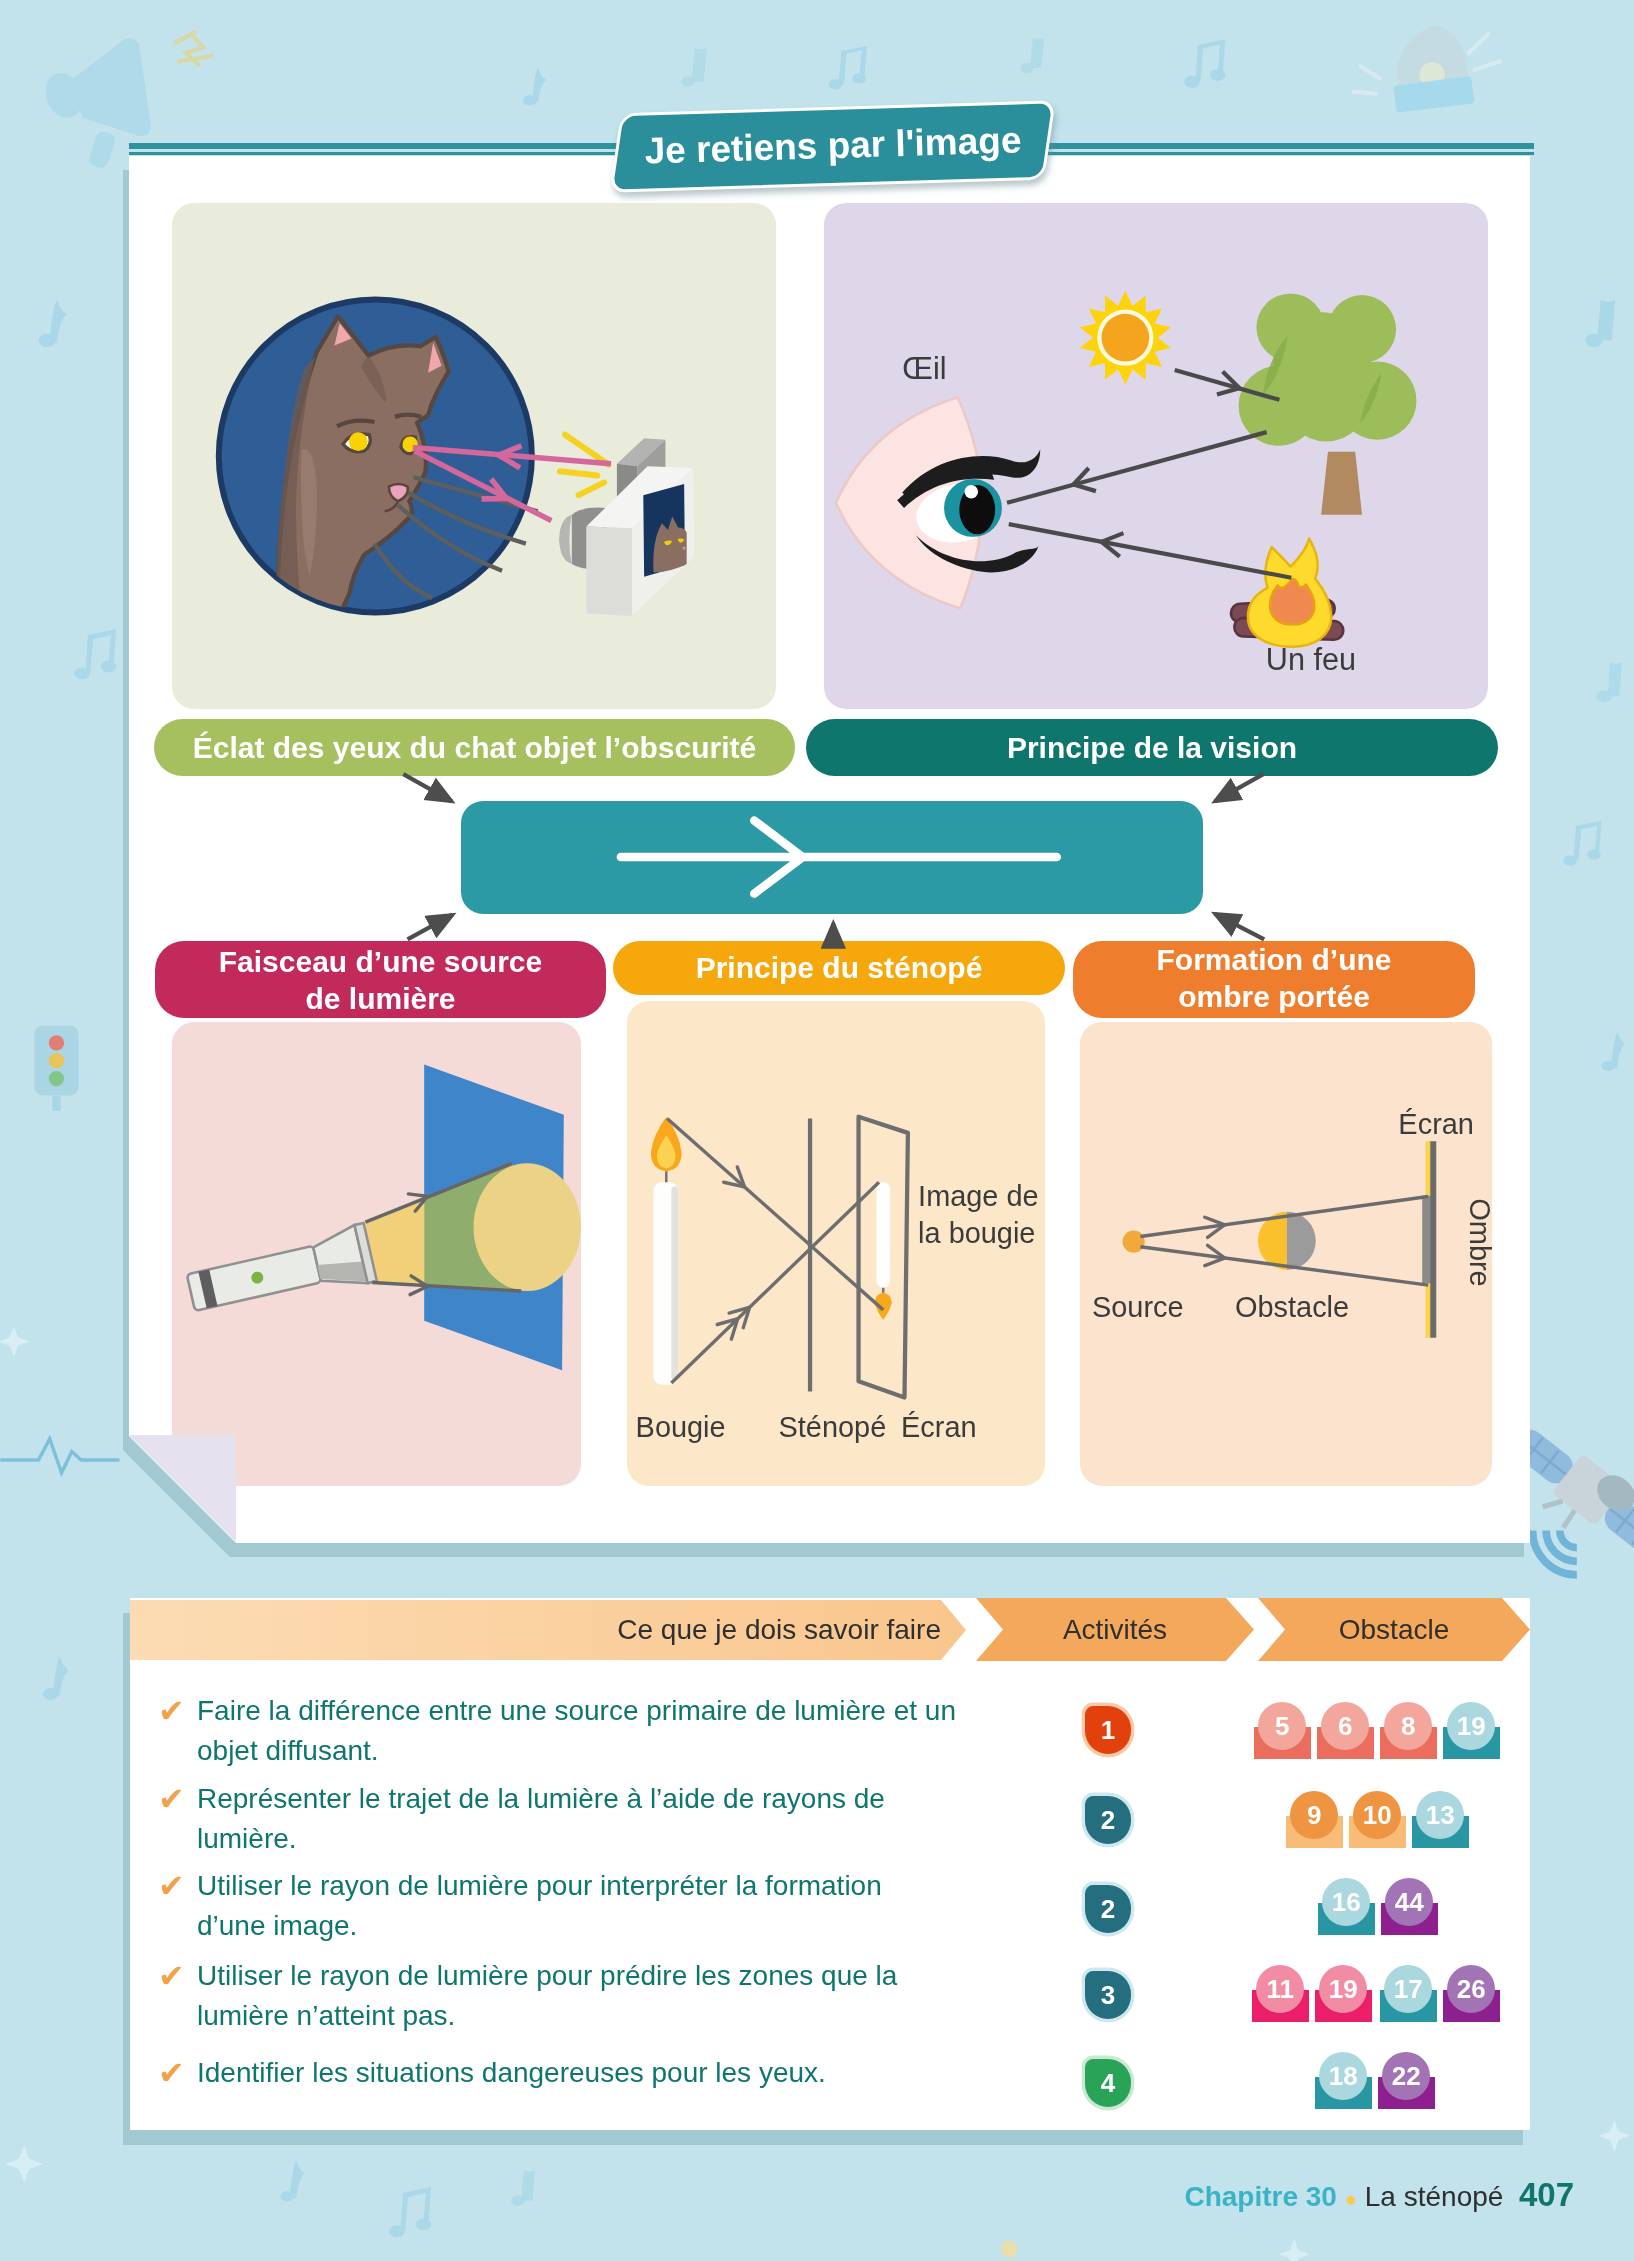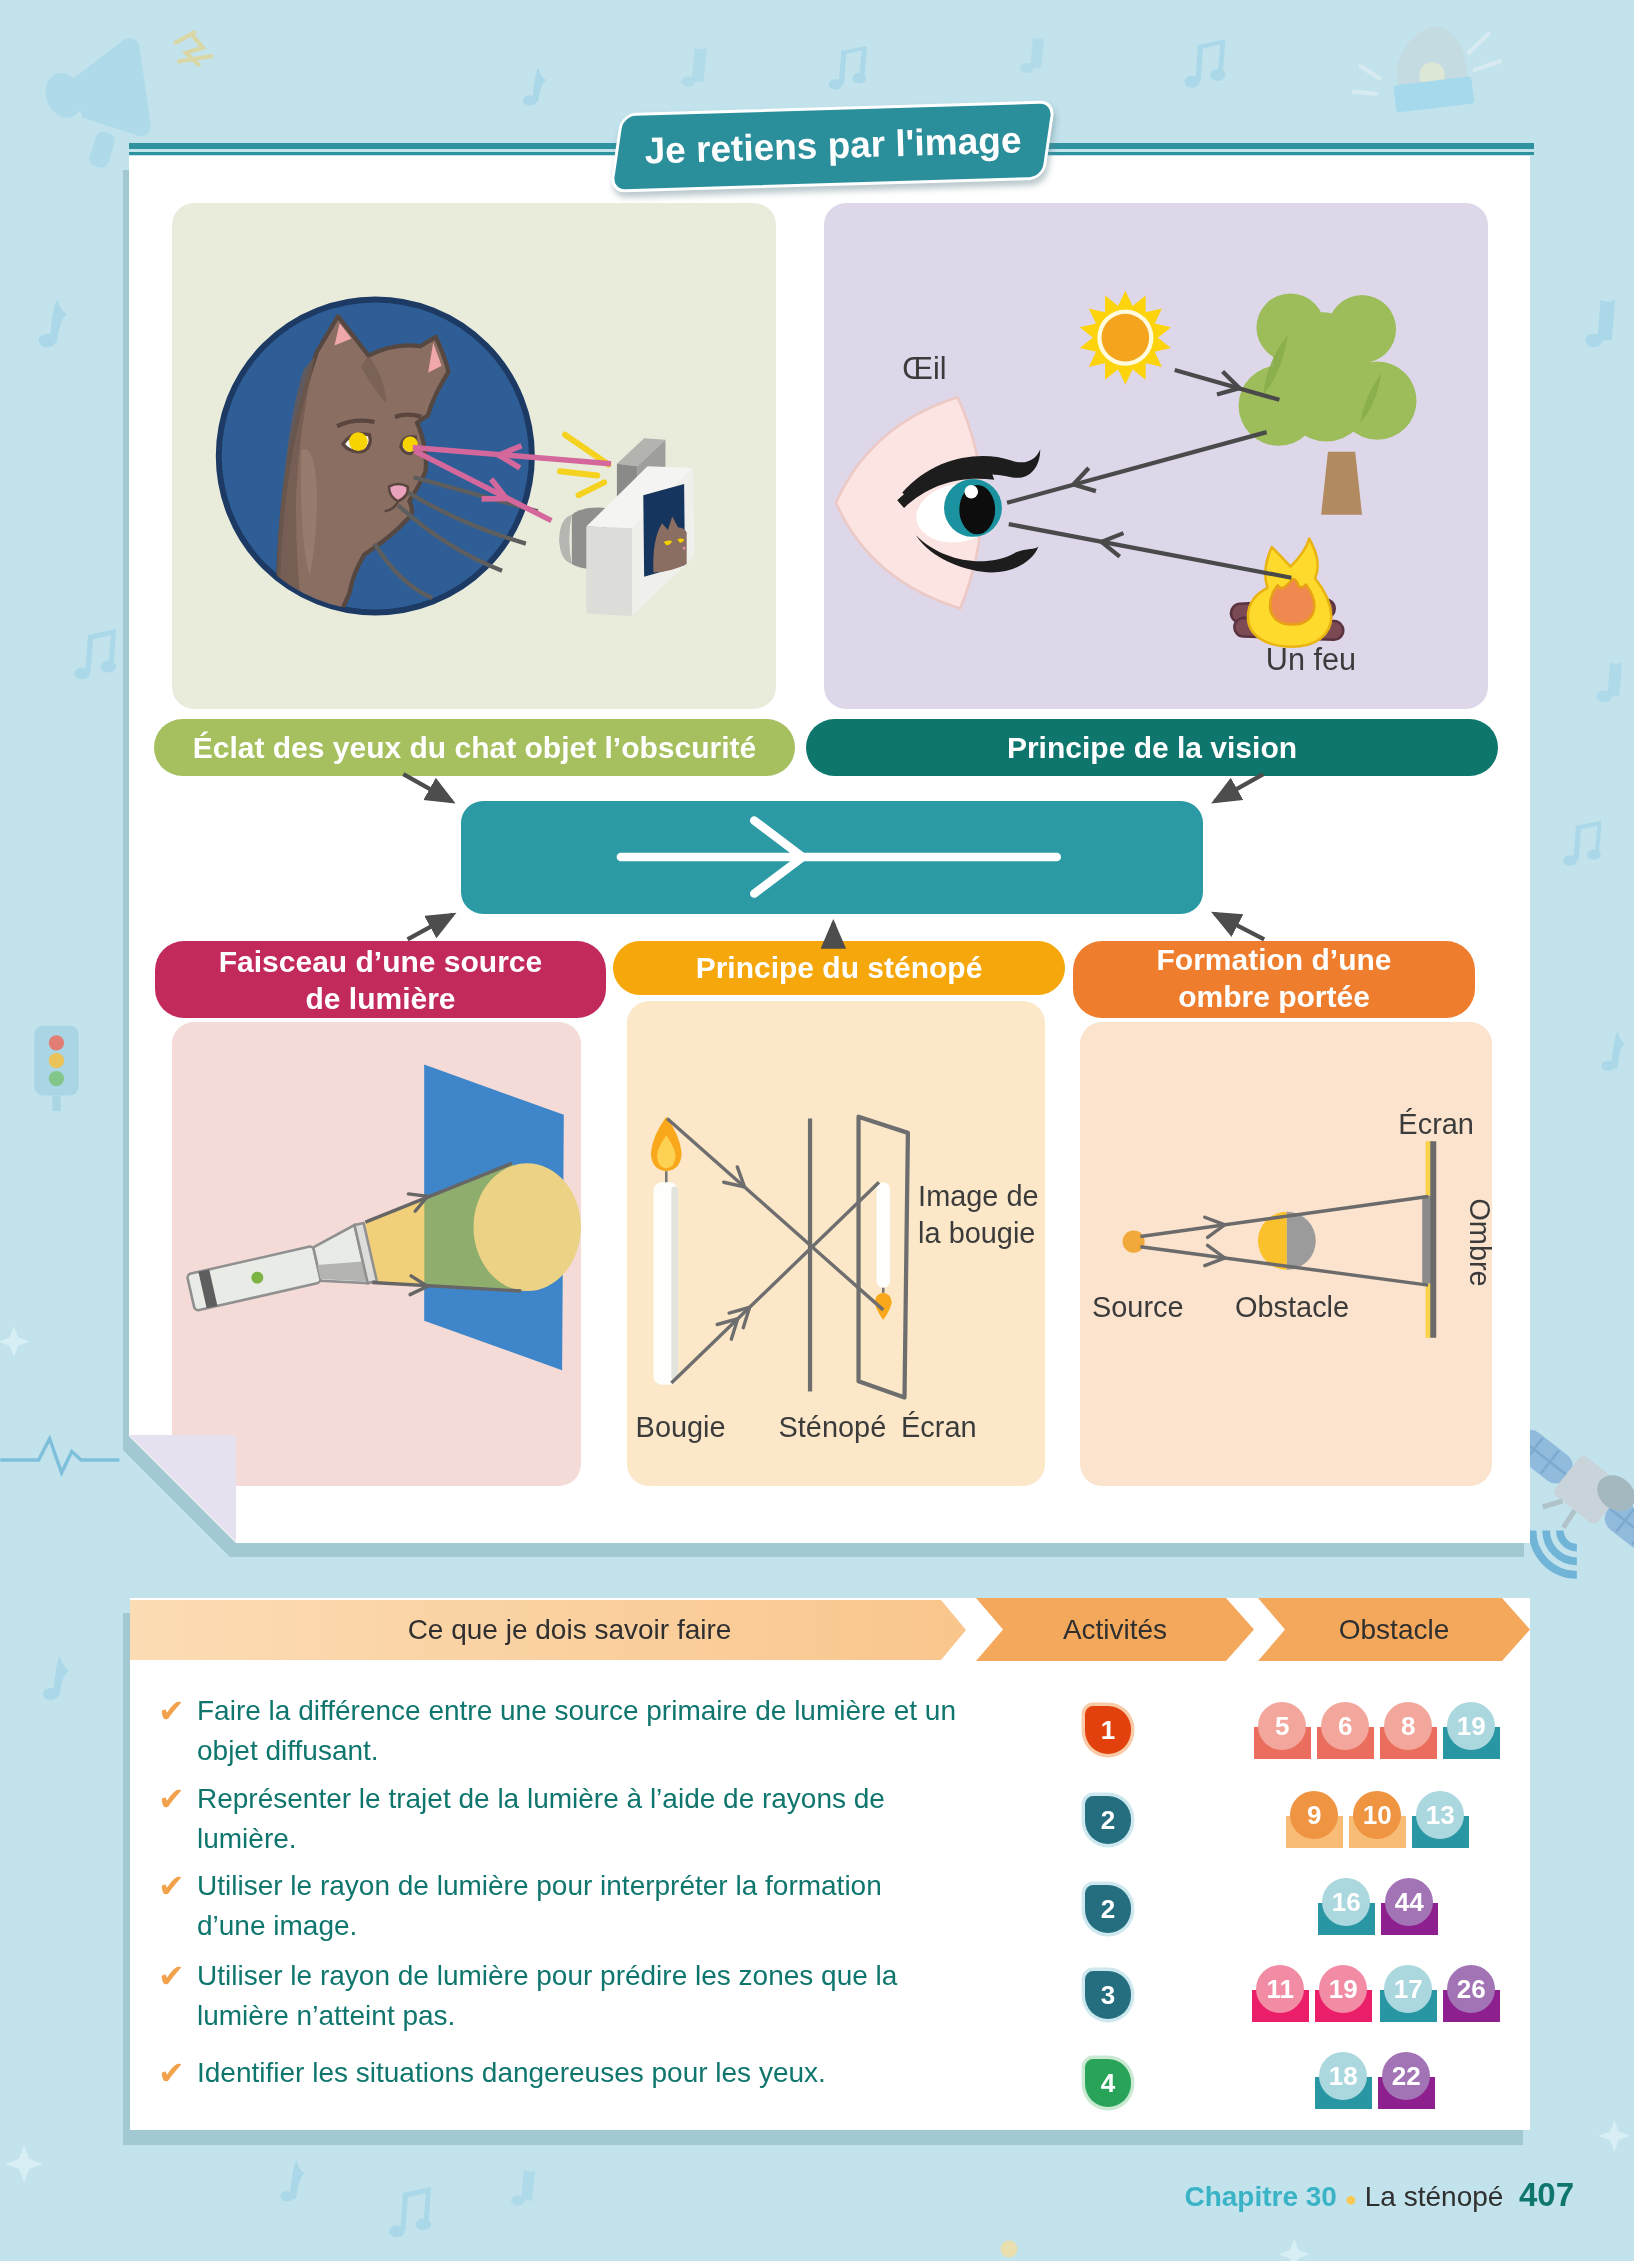--- a/index.html
+++ b/index.html
@@ -378,21 +378,21 @@
   <text x="182" y="346" font-size="34" fill="#3b3b3b" font-family="Liberation Sans,sans-serif">Obstacle</text>
   <text x="374" y="132" font-size="34" fill="#3b3b3b" font-family="Liberation Sans,sans-serif">Écran</text>
   <text x="458" y="259" font-size="34" fill="#3b3b3b" font-family="Liberation Sans,sans-serif" text-anchor="middle" transform="rotate(90 458 259)">Ombre</text>
 </svg>
 </div>
 
 <div class="abs" style="left:123px;top:1613px;width:1400px;height:532px;background:#a2c8d1;"></div>
 <div class="abs" style="left:130px;top:1598px;width:1400px;height:532px;background:#ffffff;"></div>
 
 <div class="abs" style="left:130px;top:1600px;width:836px;height:60px;background:linear-gradient(90deg,#fcdcb4,#f9c68d);clip-path:polygon(0 0,811px 0,100% 50%,811px 100%,0 100%);"></div>
-<div class="abs" style="left:130px;top:1600px;width:811px;height:60px;font-size:28px;line-height:60px;color:#2f2f2f;text-align:center;padding-left:34px;">Ce que je dois savoir faire</div>
+<div class="abs" style="left:130px;top:1600px;width:811px;height:60px;font-size:28px;line-height:60px;color:#2f2f2f;text-align:right;">Ce que je dois savoir faire</div>
 <div class="abs" style="left:976px;top:1598px;width:278px;height:63px;background:#f4a85c;clip-path:polygon(0 0,250px 0,100% 50%,250px 100%,0 100%,27px 50%);"></div>
 <div class="abs" style="left:976px;top:1598px;width:278px;height:63px;font-size:28px;line-height:63px;color:#2f2f2f;text-align:center;">Activités</div>
 <div class="abs" style="left:1258px;top:1598px;width:272px;height:63px;background:#f4a85c;clip-path:polygon(0 0,244px 0,100% 50%,244px 100%,0 100%,27px 50%);"></div>
 <div class="abs" style="left:1258px;top:1598px;width:272px;height:63px;font-size:28px;line-height:63px;color:#2f2f2f;text-align:center;">Obstacle</div>
 
 <div class="item" style="top:1691px;">
     <span class="ck">✔</span>
     <div class="itx">Faire la différence entre une source primaire de lumière et un<br>objet diffusant.</div>
   </div>
 <div class="item" style="top:1779px;">

